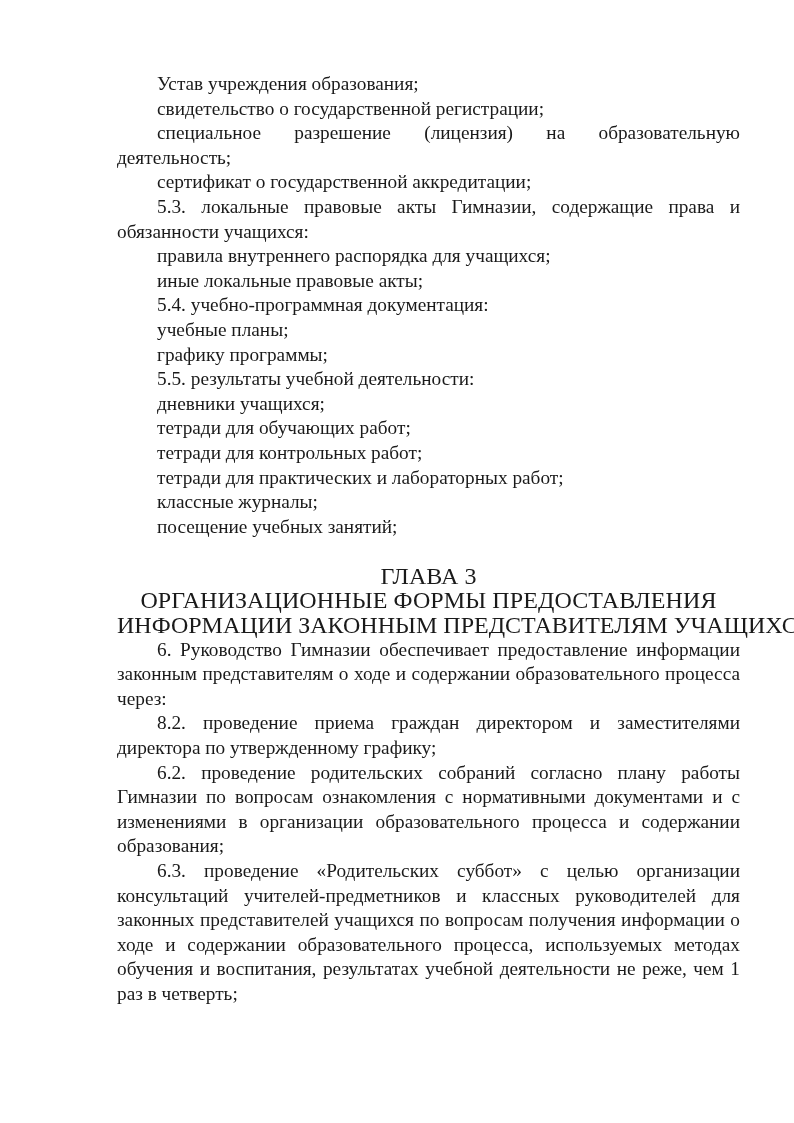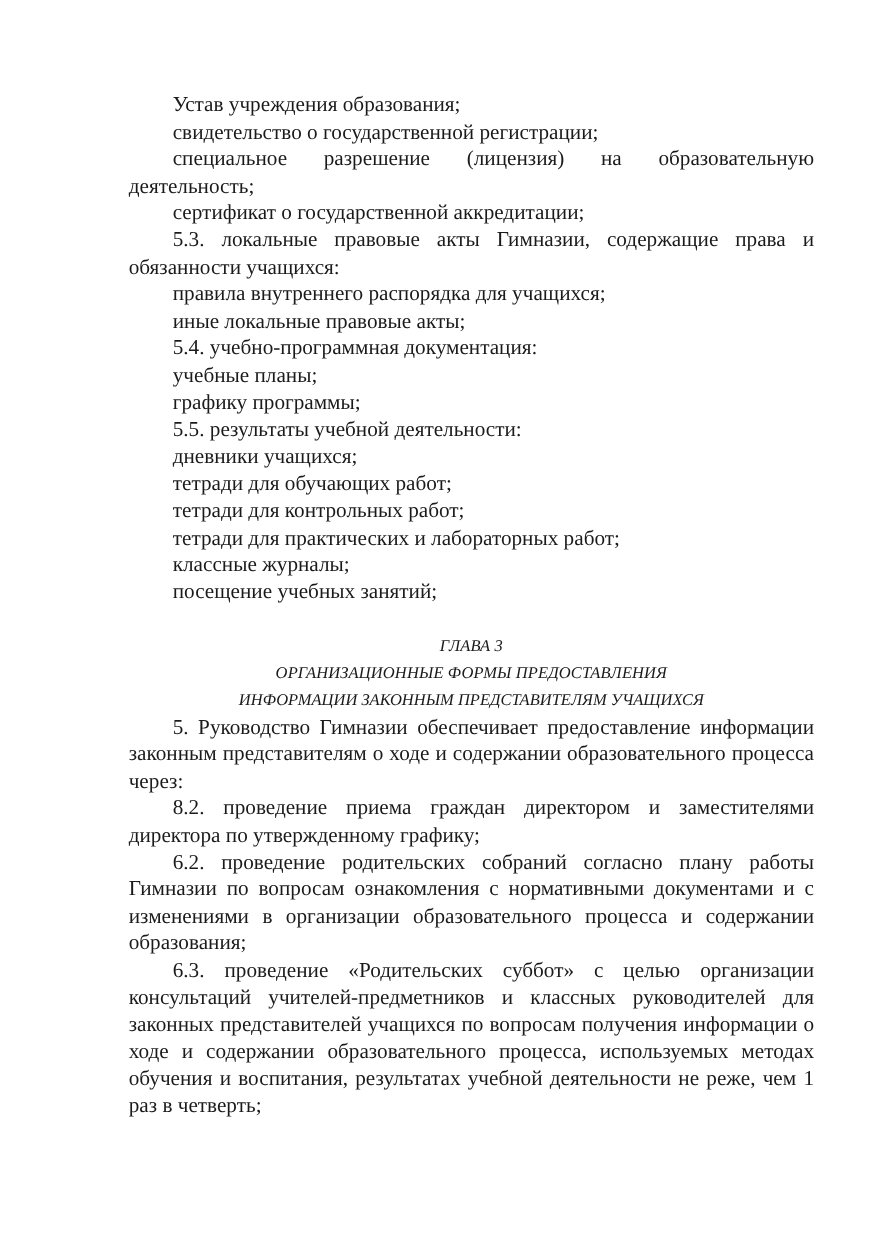--- a/index.html
+++ b/index.html
@@ -20,21 +20,21 @@
     height: 1123px;
     margin: 0 auto;
     background: #ffffff;
     box-sizing: border-box;
     overflow: hidden;
   }
 
   .text-column {
     position: absolute;
     left: 117px;
-    top: 84px;
+    top: 72px;
     width: 623px;
   }
 
   
   .para {
     margin: 0;
     font-size: 19.3px;
     line-height: 24.6px;
     text-align: justify;
     text-justify: inter-word;
@@ -55,27 +55,26 @@
   }
 
   
   .heading-block {
     margin: 0;
     padding-top: 24.6px;
   }
 
   .heading-line {
     margin: 0;
-    font-size: 15px;
+    font-size: 24px;
     line-height: 24.6px;
     text-align: center;
     text-indent: 0;
     letter-spacing: 0.1px;
     white-space: nowrap;
-    font-style: italic;
   }
 
   .heading-line.wide {
     letter-spacing: 0;
   }
 </style>
 </head>
 <body>
 
 <div class="page">
@@ -98,19 +97,19 @@
     <p class="para single">тетради для практических и лабораторных работ;</p>
     <p class="para single">классные журналы;</p>
     <p class="para single">посещение учебных занятий;</p>
 
     <div class="heading-block">
       <p class="heading-line">ГЛАВА 3</p>
       <p class="heading-line">ОРГАНИЗАЦИОННЫЕ ФОРМЫ ПРЕДОСТАВЛЕНИЯ</p>
       <p class="heading-line wide">ИНФОРМАЦИИ ЗАКОННЫМ ПРЕДСТАВИТЕЛЯМ УЧАЩИХСЯ</p>
     </div>
 
-    <p class="para block">5. Руководство Гимназии обеспечивает предоставление информации законным представителям о ходе и содержании образовательного процесса через:</p>
+    <p class="para block">6. Руководство Гимназии обеспечивает предоставление информации законным представителям о ходе и содержании образовательного процесса через:</p>
     <p class="para block">8.2. проведение приема граждан директором и заместителями директора по утвержденному графику;</p>
     <p class="para block">6.2. проведение родительских собраний согласно плану работы Гимназии по вопросам ознакомления с нормативными документами и с изменениями в организации образовательного процесса и содержании образования;</p>
     <p class="para block">6.3. проведение «Родительских суббот» с целью организации консультаций учителей-предметников и классных руководителей для законных представителей учащихся по вопросам получения информации о ходе и содержании образовательного процесса, используемых методах обучения и воспитания, результатах учебной деятельности не реже, чем 1 раз в четверть;</p>
 
   </div>
 </div>
 
 </body></html>

